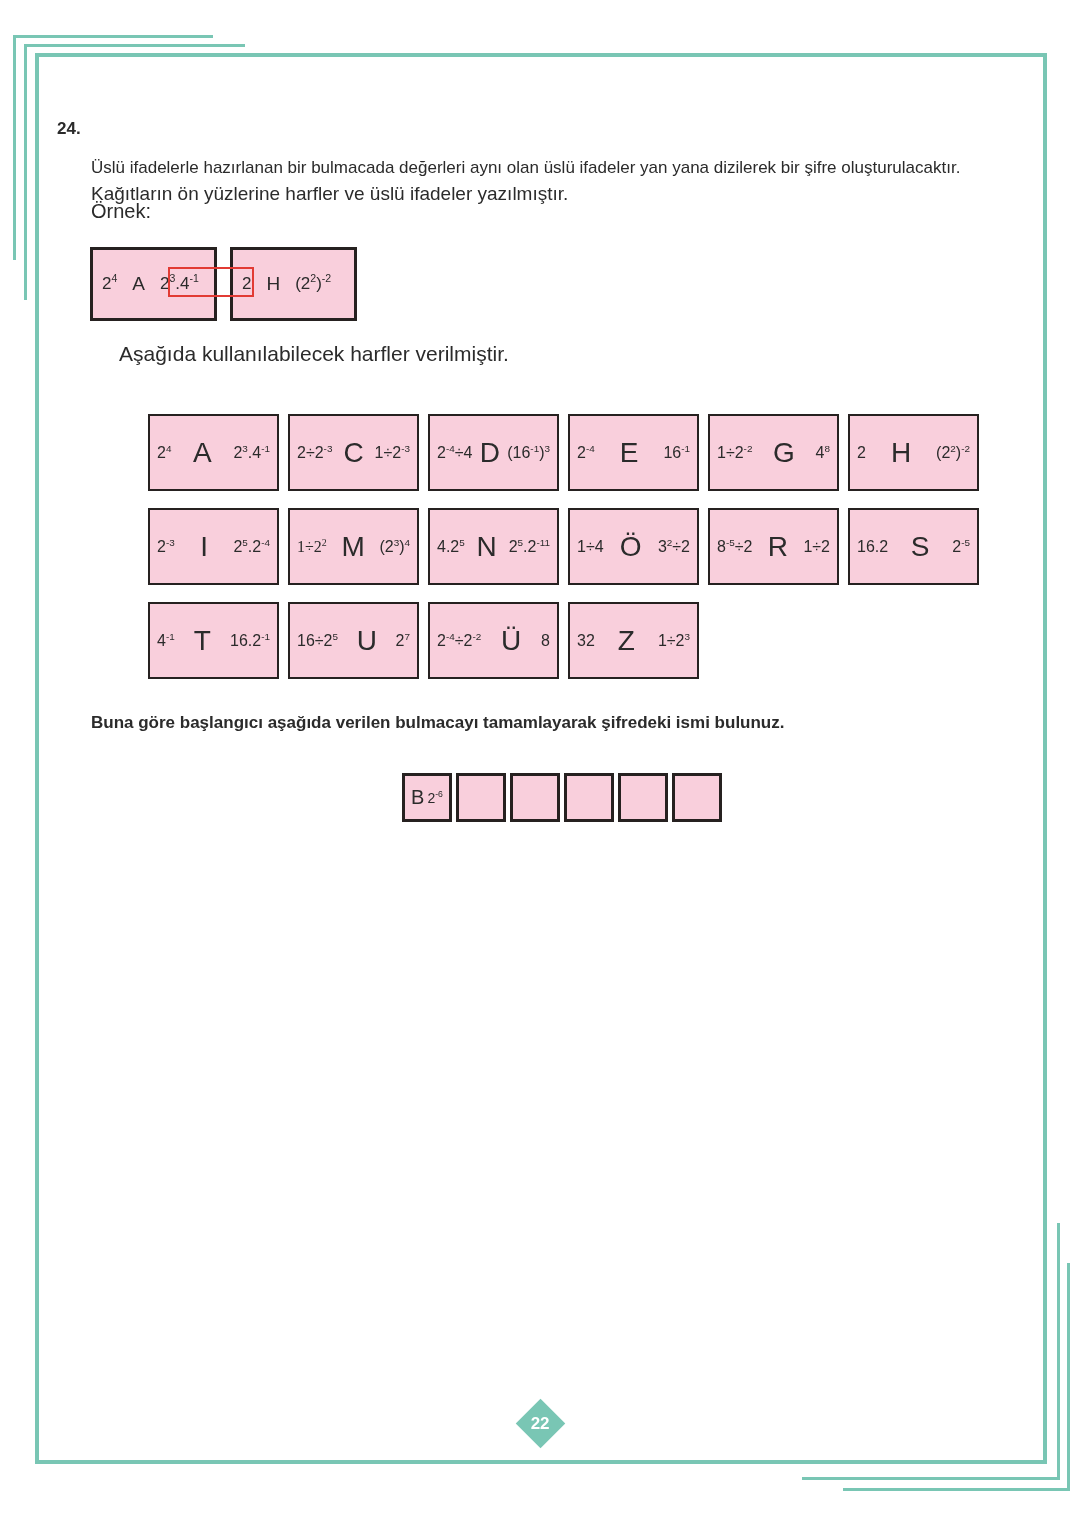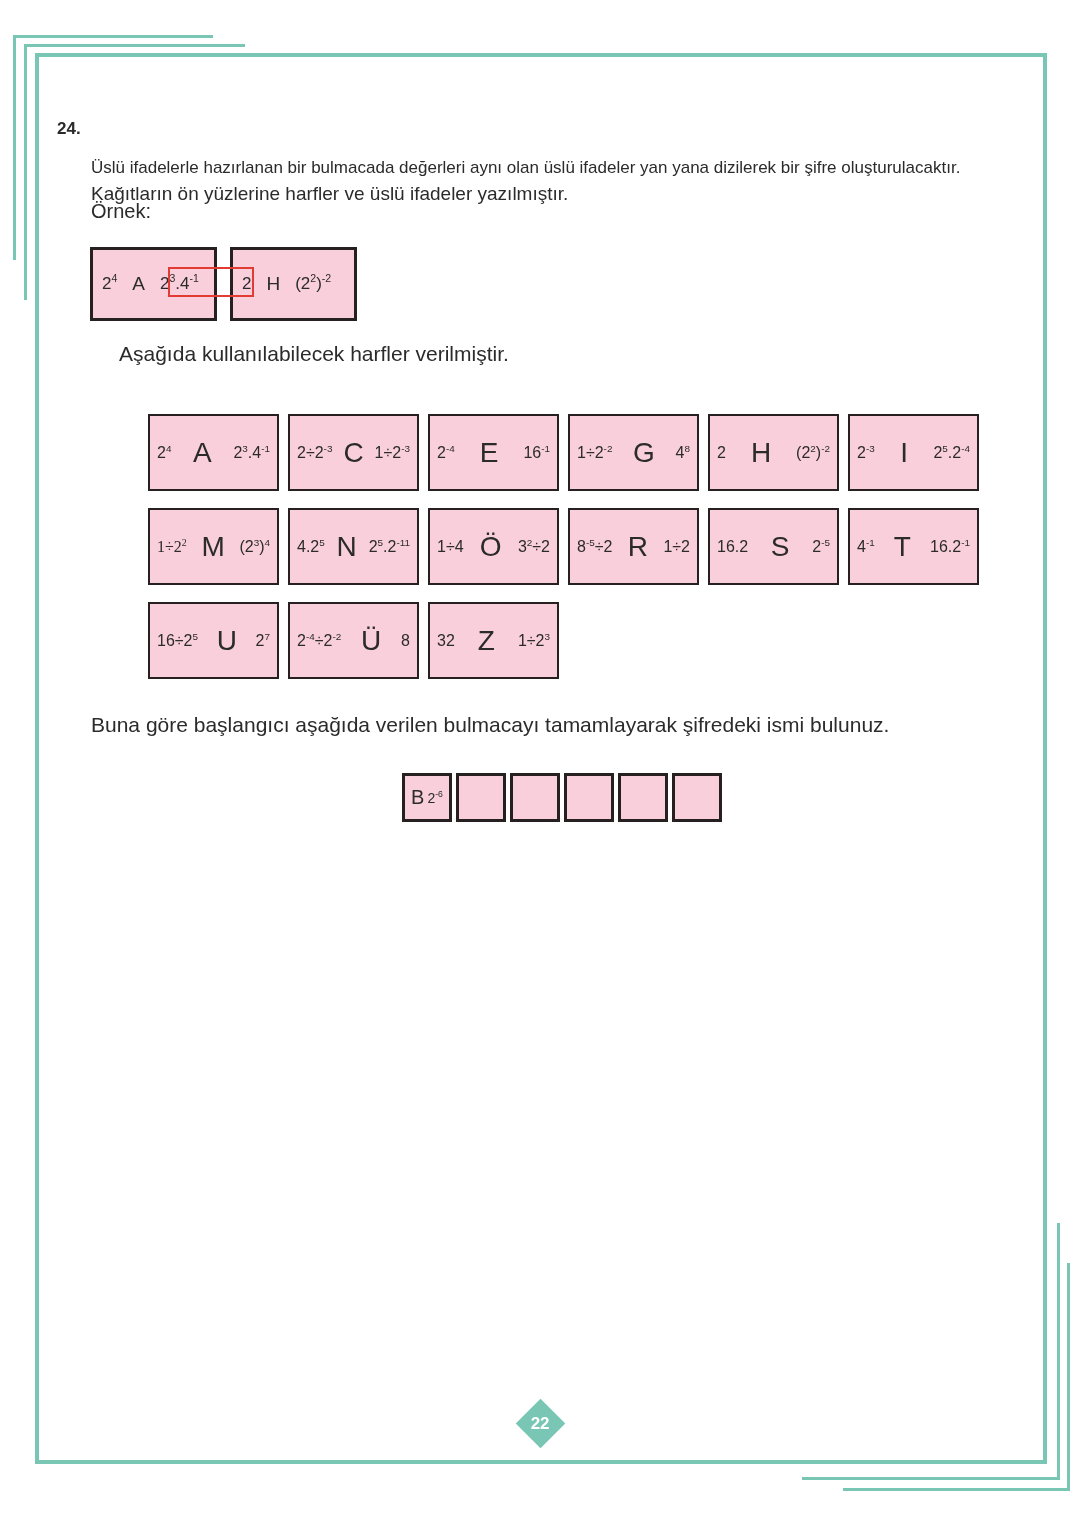--- a/index.html
+++ b/index.html
@@ -20,21 +20,21 @@
   .exletter{font-size:19px;}
   .redrect{position:absolute;left:168px;top:267px;width:82px;height:26px;border:2px solid var(--red);z-index:5;}
   .intro{position:absolute;left:91px;top:342px;font-size:21px;margin-left:28px;}
   .grid{position:absolute;left:148px;top:414px;display:grid;
         grid-template-columns:repeat(6,131px);column-gap:9px;row-gap:17px;}
   .card{height:77px;background:var(--pink);border:2px solid var(--cardborder);box-sizing:border-box;
         display:flex;align-items:center;justify-content:space-between;padding:0 7px;font-size:16px;}
   .card .letter{font-size:28px;padding:0 3px;}
   .serif{font-family:"Liberation Serif", serif;}
   sup{font-size:0.62em;line-height:0;}
-  .instruction{position:absolute;left:91px;top:713px;font-size:21px;font-weight:normal;}
+  .instruction{position:absolute;left:91px;top:713px;font-size:17px;font-weight:bold;}
   .puzzlerow{position:absolute;left:402px;top:773px;display:flex;gap:4px;}
   .pbox{width:50px;height:49px;background:var(--pink);border:3px solid var(--cardborder);
         box-sizing:border-box;display:flex;align-items:center;justify-content:center;gap:3px;}
   .pletter{font-size:20px;}
   .pval{font-size:14px;}
   .diamond{position:absolute;left:523px;top:1406px;width:35px;height:35px;background:var(--teal);
            transform:rotate(45deg);display:flex;align-items:center;justify-content:center;}
   .diamond span{transform:rotate(-45deg);color:#fff;font-weight:bold;font-size:17px;}
 </style>
 </head>
@@ -77,20 +77,25 @@
   <div class="grid" id="letter-grid">
       <div class="card">
         <span>2<sup>4</sup></span>
         <span class="letter">A</span>
         <span>2<sup>3</sup>.4<sup>-1</sup></span>
       </div>
       <div class="card">
         <span>2÷2<sup>-3</sup></span>
         <span class="letter">C</span>
         <span>1÷2<sup>-3</sup></span>
+      </div>
+      <div class="card">
+        <span>2<sup>-4</sup>÷4</span>
+        <span class="letter">D</span>
+        <span>(16<sup>-1</sup>)<sup>3</sup></span>
       </div>
       <div class="card">
         <span>2<sup>-4</sup></span>
         <span class="letter">E</span>
         <span>16<sup>-1</sup></span>
       </div>
       <div class="card">
         <span>1÷2<sup>-2</sup></span>
         <span class="letter">G</span>
         <span>4<sup>8</sup></span>

